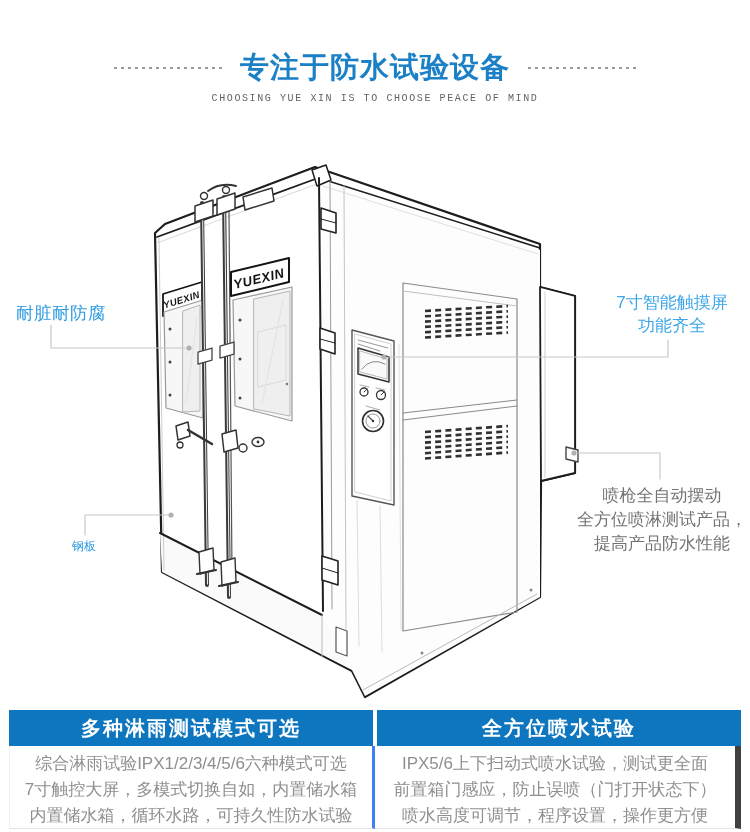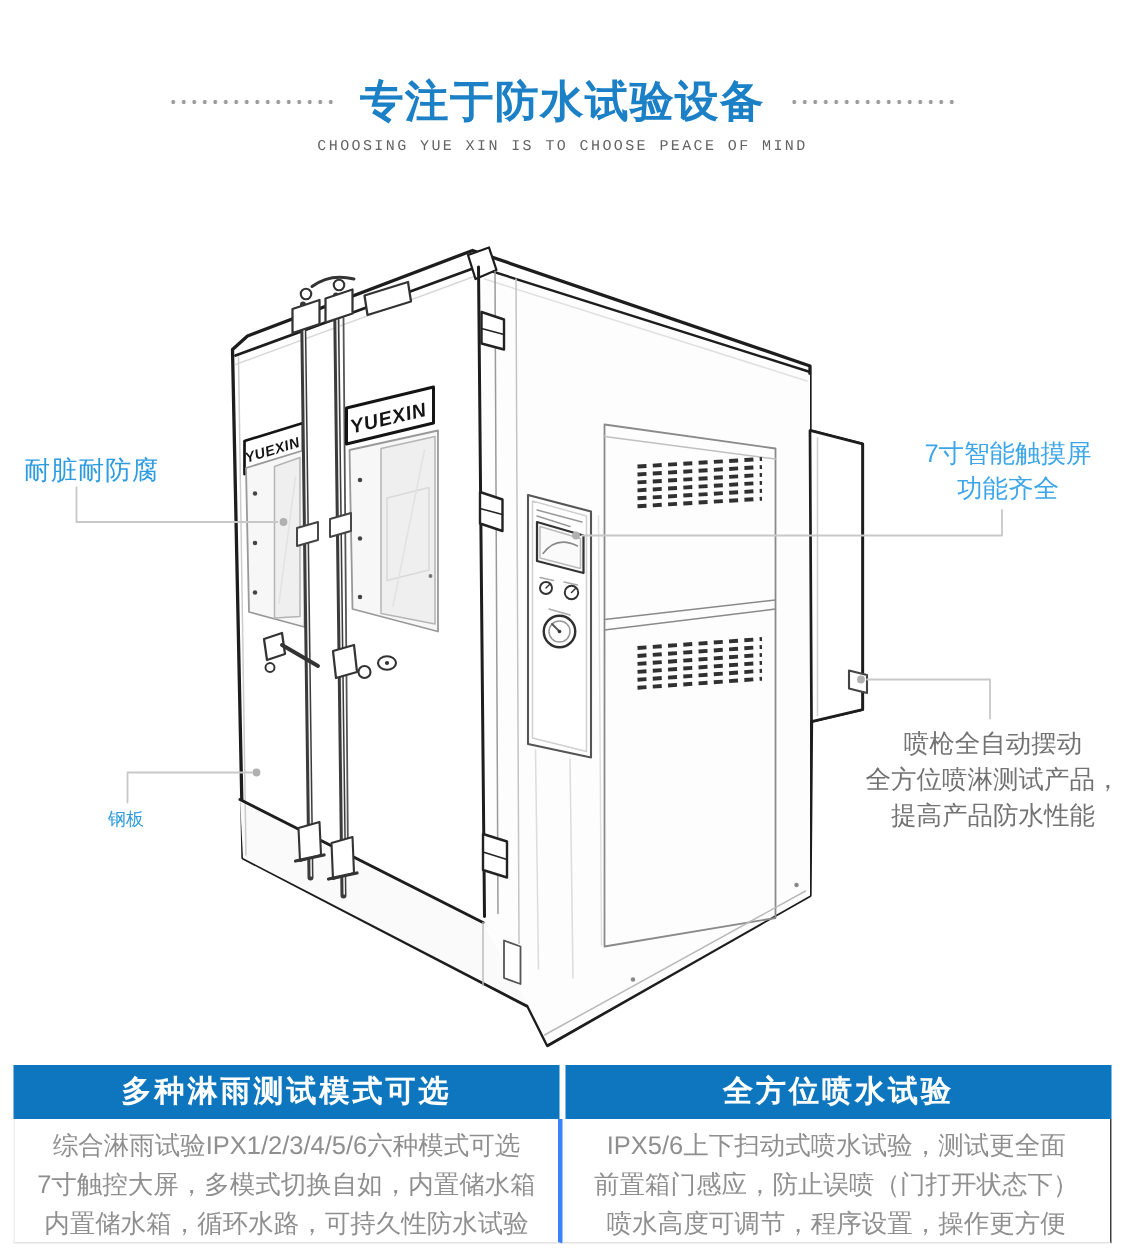--- a/index.html
+++ b/index.html
@@ -30,21 +30,21 @@
   .features{position:absolute;top:710px;left:9px;width:732px;}
   .features-row{display:flex;}
   .f-col{width:50%;box-sizing:border-box;}
   .f-head{height:36px;line-height:36px;text-align:center;background:#0d76bf;color:#ffffff;
           font-size:20px;font-weight:bold;letter-spacing:2px;}
   .f-col-left .f-head{margin-right:2px;}
   .f-col-right .f-head{margin-left:2px;}
   .f-body{height:77px;padding-top:5px;border-bottom:1px solid #e3e3e3;
           font-size:17px;color:#8f8f8f;text-align:center;}
   .f-col-left .f-body{border-right:3px solid #3b82f6;border-left:1px solid #f0f0f0;}
-  .f-col-right .f-body{border-right:1px solid #404040;}
+  .f-col-right .f-body{border-right:6px solid #404040;}
   .f-body .line{line-height:26px;white-space:nowrap;}
 </style>
 </head>
 <body>
 
 <div class="page">
 
   <div class="header">
     <div class="title-row">
       <span class="dots"></span>

